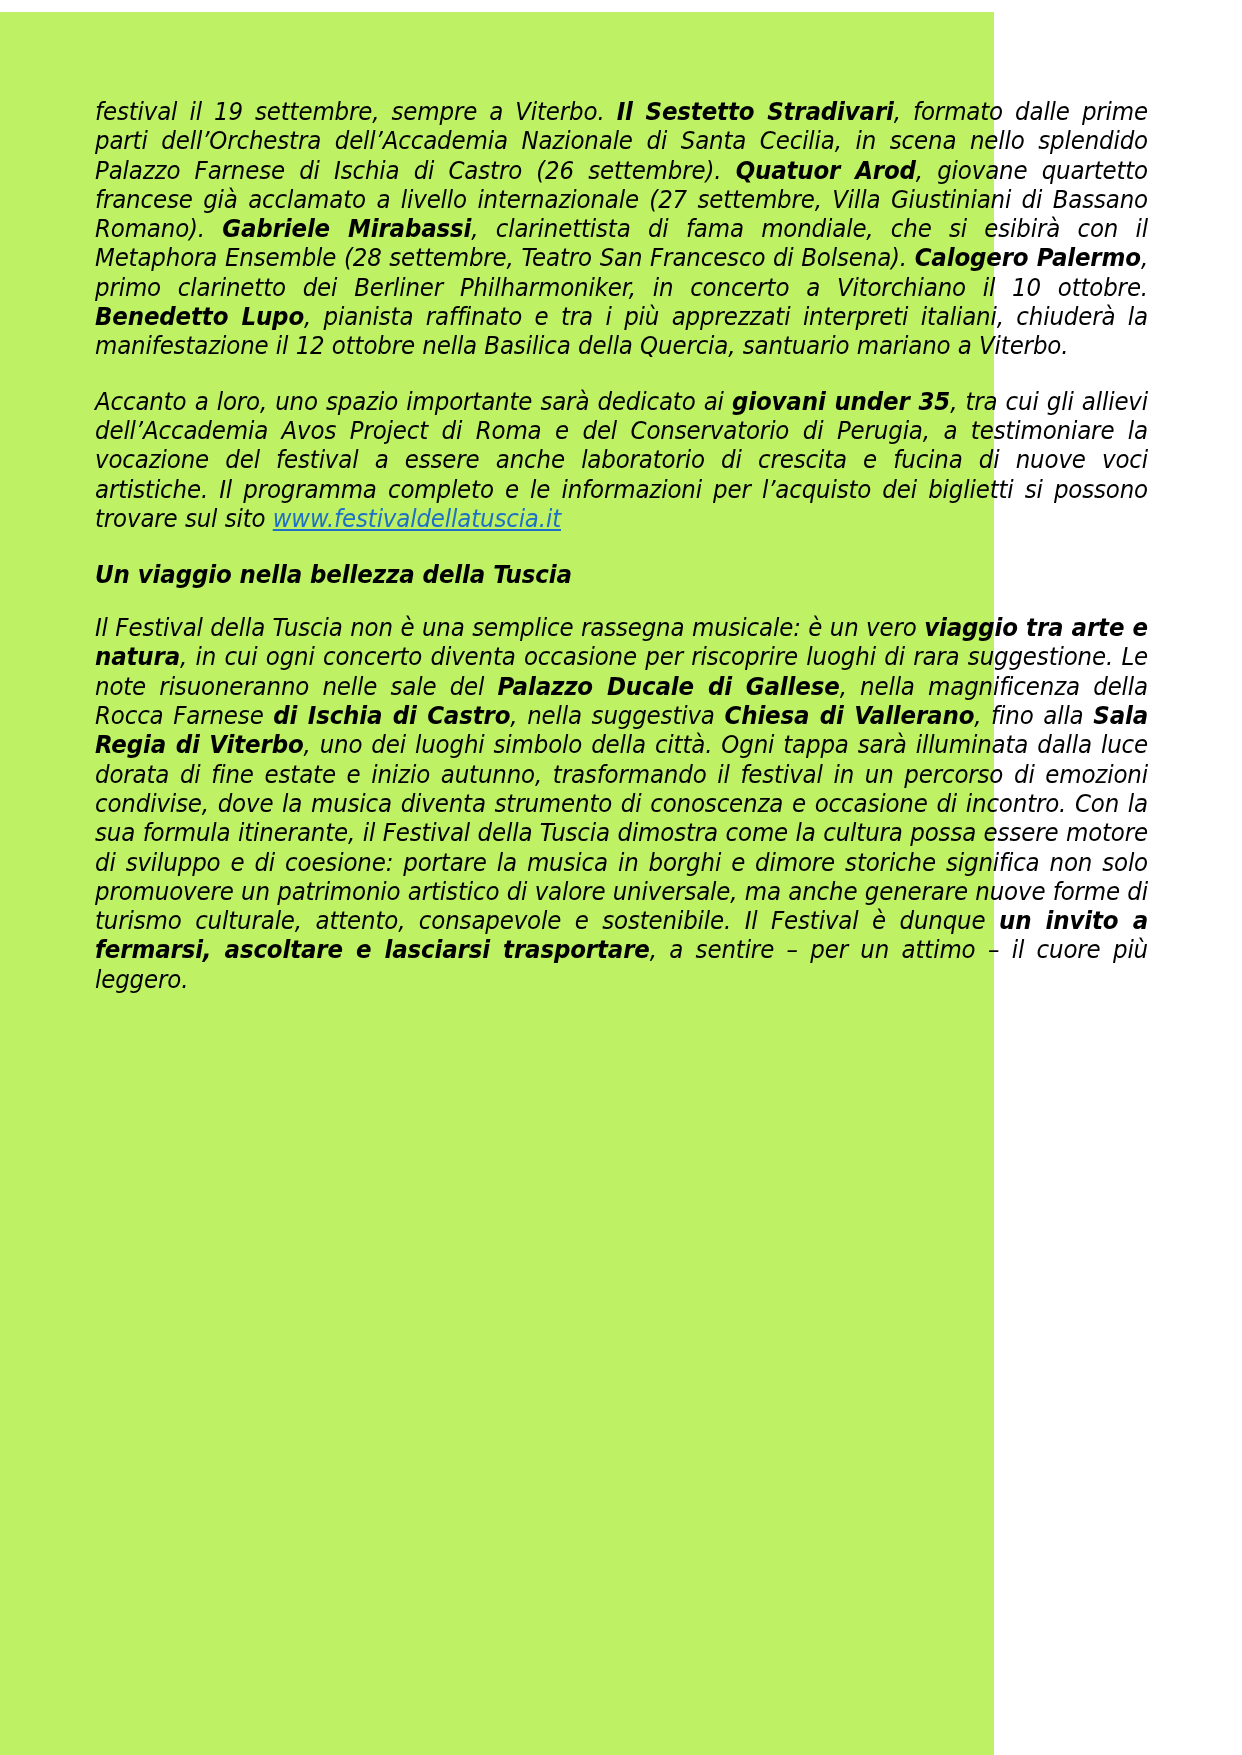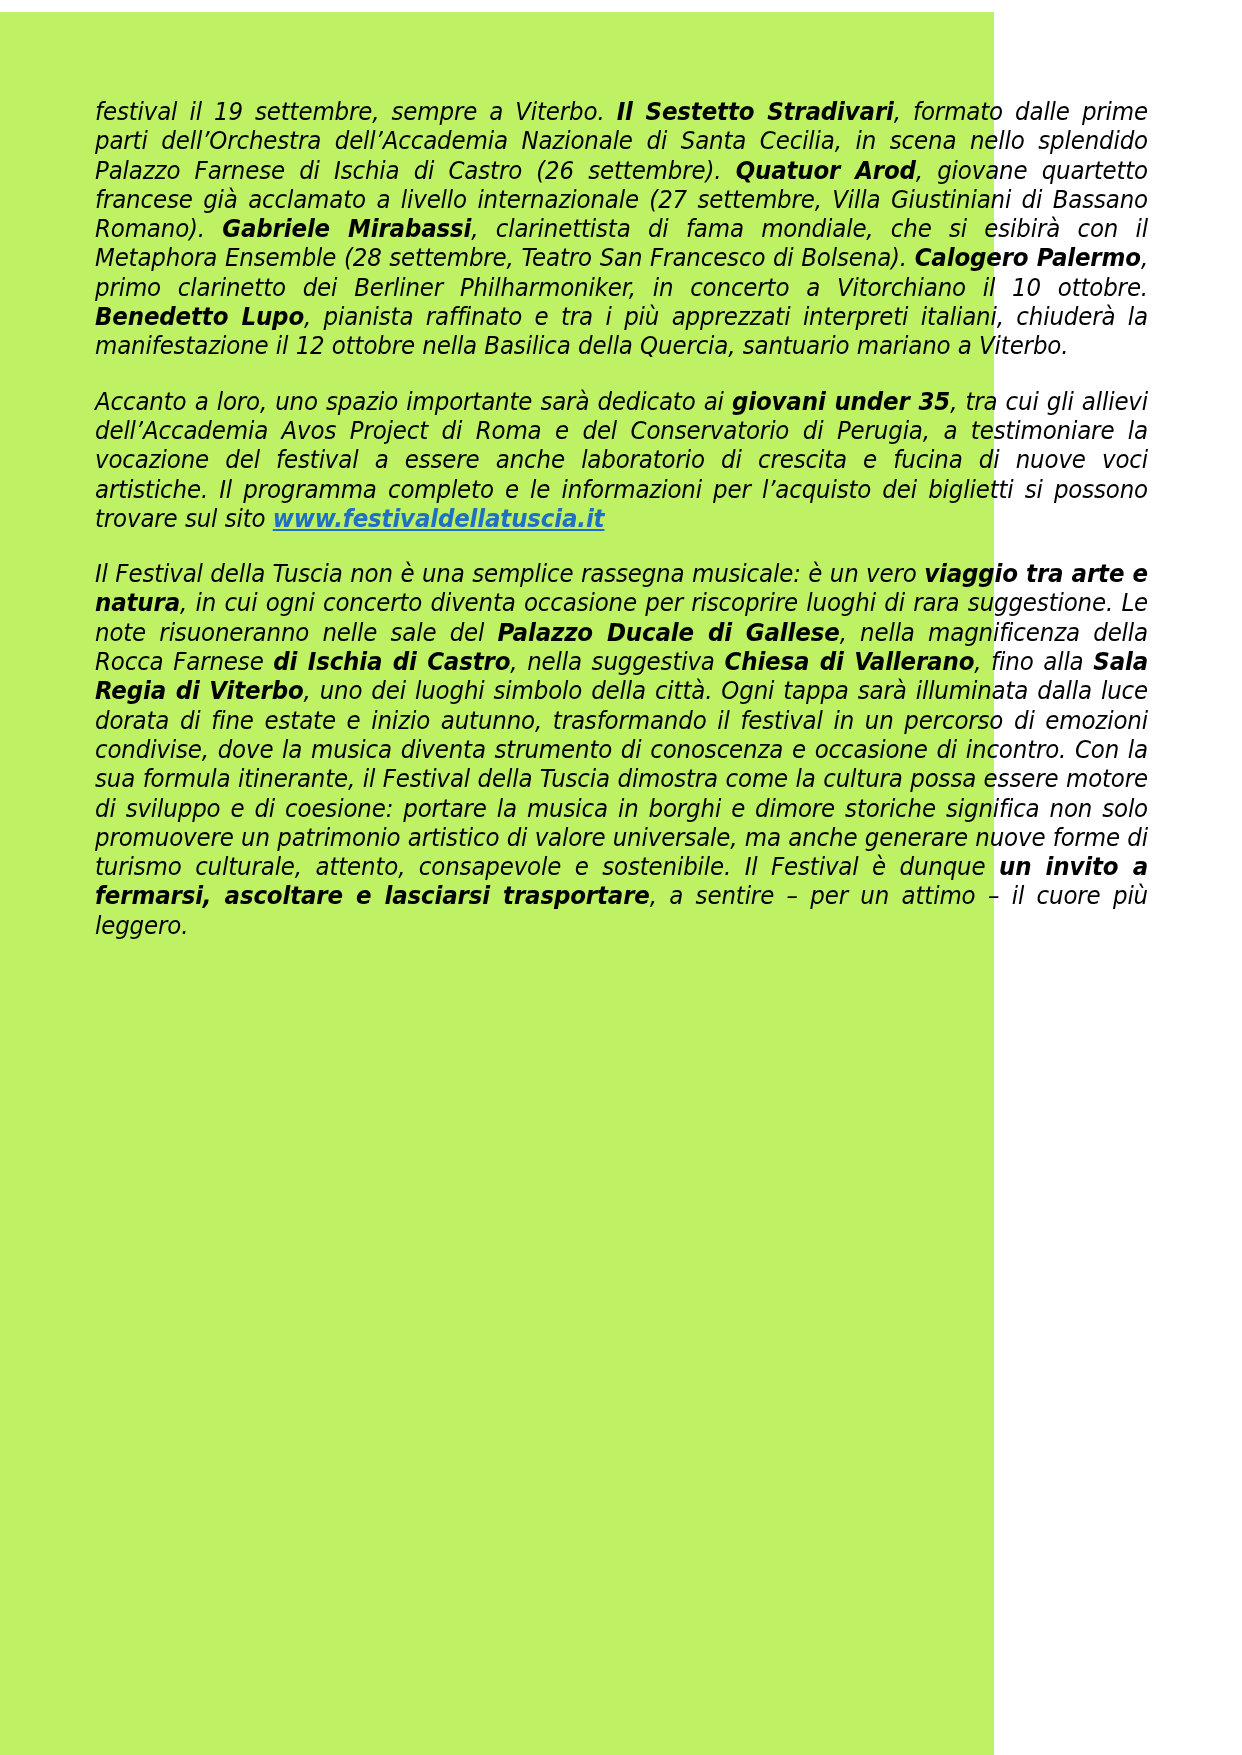--- a/index.html
+++ b/index.html
@@ -56,30 +56,31 @@
     color: #000000;
   }
   b, strong, .b {
     font-weight: bold;
     font-style: italic;
   }
   a.weblink {
     color: #1F6FC4;
     text-decoration: underline;
     font-style: italic;
-    font-weight: bold;
+    font-weight: normal;
   }
 </style>
 </head>
 <body>
 
 <div class="page">
   <div class="content">
 
     <p class="para"><span>festival il 19 settembre, sempre a Viterbo. </span><b>Il Sestetto Stradivari</b><span>, formato dalle prime parti dell’Orchestra dell’Accademia Nazionale di Santa Cecilia, in scena nello splendido Palazzo Farnese di Ischia di Castro (26 settembre). </span><b>Quatuor Arod</b><span>, giovane quartetto francese già acclamato a livello internazionale (27 settembre, Villa Giustiniani di Bassano Romano). </span><b>Gabriele Mirabassi</b><span>, clarinettista di fama mondiale, che si esibirà con il Metaphora Ensemble (28 settembre, Teatro San Francesco di Bolsena). </span><b>Calogero Palermo</b><span>, primo clarinetto dei Berliner Philharmoniker, in concerto a Vitorchiano il 10 ottobre. </span><b>Benedetto Lupo</b><span>, pianista raffinato e tra i più apprezzati interpreti italiani, chiuderà la manifestazione il 12 ottobre nella Basilica della Quercia, santuario mariano a Viterbo.</span></p>
 
     <p class="para"><span>Accanto a loro, uno spazio importante sarà dedicato ai </span><b>giovani under 35</b><span>, tra cui gli allievi dell’Accademia Avos Project di Roma e del Conservatorio di Perugia, a testimoniare la vocazione del festival a essere anche laboratorio di crescita e fucina di nuove voci artistiche. Il programma completo e le informazioni per l’acquisto dei biglietti si possono trovare sul sito </span><a class="weblink" href="#">www.festivaldellatuscia.it</a></p>
 
+    <h2 class="heading">Un viaggio nella bellezza della Tuscia</h2>
 
     <p class="para"><span>Il Festival della Tuscia non è una semplice rassegna musicale: è un vero </span><b>viaggio tra arte e natura</b><span>, in cui ogni concerto diventa occasione per riscoprire luoghi di rara suggestione. Le note risuoneranno nelle sale del </span><b>Palazzo Ducale di Gallese</b><span>, nella magnificenza della Rocca Farnese </span><b>di Ischia di Castro</b><span>, nella suggestiva </span><b>Chiesa di Vallerano</b><span>, fino alla </span><b>Sala Regia di Viterbo</b><span>, uno dei luoghi simbolo della città. Ogni tappa sarà illuminata dalla luce dorata di fine estate e inizio autunno, trasformando il festival in un percorso di emozioni condivise, dove la musica diventa strumento di conoscenza e occasione di incontro. Con la sua formula itinerante, il Festival della Tuscia dimostra come la cultura possa essere motore di sviluppo e di coesione: portare la musica in borghi e dimore storiche significa non solo promuovere un patrimonio artistico di valore universale, ma anche generare nuove forme di turismo culturale, attento, consapevole e sostenibile. Il Festival è dunque </span><b>un invito a fermarsi, ascoltare e lasciarsi trasportare</b><span>, a sentire – per un attimo – il cuore più leggero.</span></p>
 
   </div>
 </div>
 
 </body></html>

